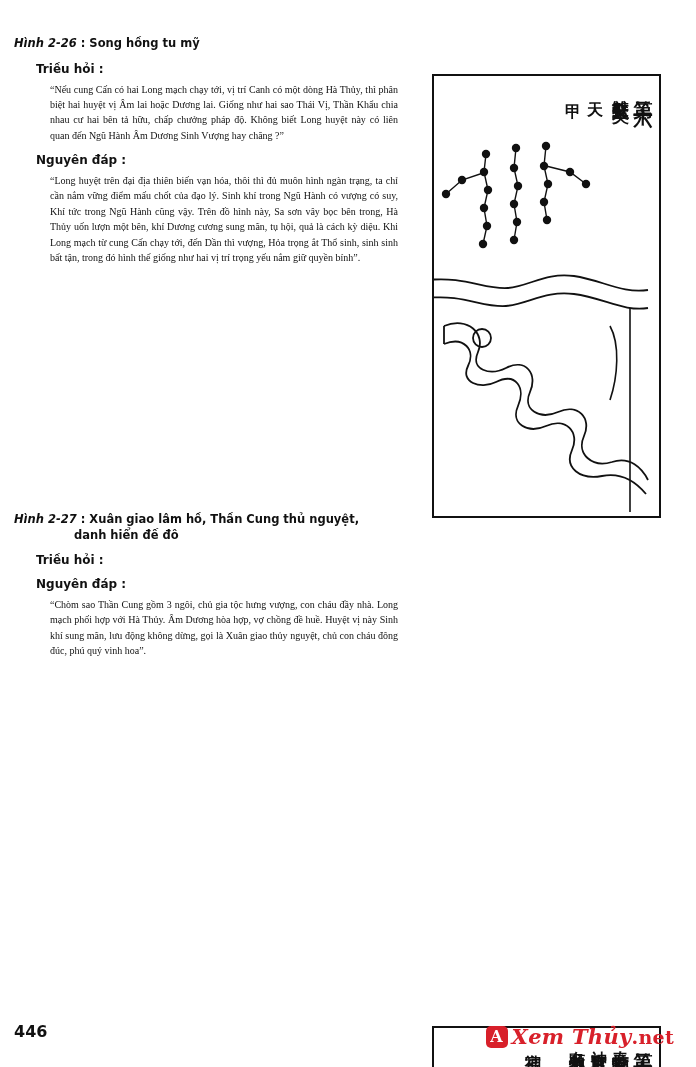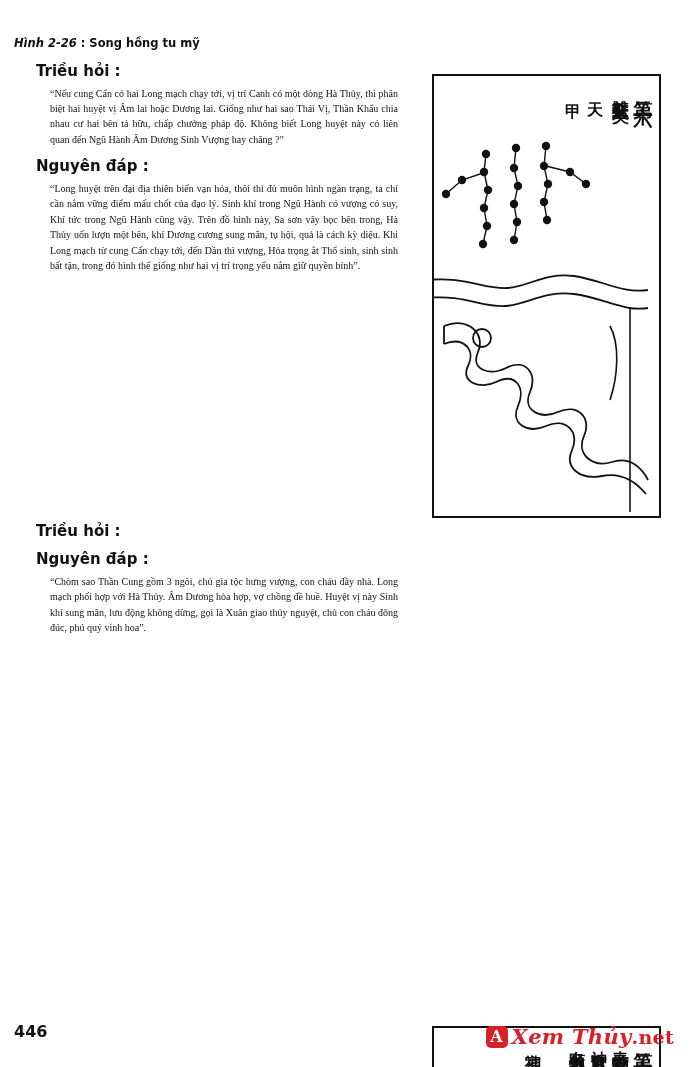--- a/index.html
+++ b/index.html
@@ -48,21 +48,21 @@
   }
 
   .text-col {
     position: relative;
     width: 400px;
     margin-left: 14px;
   }
 
   .qa-label {
     font-family: "DejaVu Sans", sans-serif;
-    font-size: 15px;
+    font-size: 12px;
     font-weight: 700;
     margin: 10px 0 6px 22px;
   }
   .qa-body {
     font-size: 10px;
     line-height: 1.54;
     margin: 0 0 4px 36px;
     text-align: justify;
     text-justify: inter-word;
     width: 348px;
@@ -230,20 +230,24 @@
 
       <div class="vtext" id="p26-title">第二十六</div>
       <div class="vtext" id="p26-sub">雙虹聚美</div>
       <div class="vtext" id="p26-left1">天</div>
       <div class="vtext" id="p26-left2">甲</div>
     </div>
   </div>
 
   <div class="section" id="section-227">
 
+    <div class="fig-caption">
+      <span class="num">Hình 2-27</span><span class="sep"> : </span><span class="ttl">Xuân giao lâm hồ, Thần Cung thủ nguyệt,</span>
+      <span class="line2 ttl">danh hiển đế đô</span>
+    </div>
 
     <div class="text-col">
       <div class="qa-label">Triều hỏi :</div>
       <div class="qa-label">Nguyên đáp :</div>
       <p class="qa-body">“Chòm sao Thần Cung gồm 3 ngôi, chủ gia tộc hưng vượng, con cháu đầy nhà. Long mạch phối hợp với Hà Thủy. Âm Dương hòa hợp, vợ chồng đề huề. Huyệt vị này Sinh khí sung mãn, lưu động không dừng, gọi là Xuân giao thủy nguyệt, chủ con cháu đông đúc, phú quý vinh hoa”.</p>
     </div>
 
     <div class="panel" id="panel-227">
       <svg width="221" height="420" viewBox="0 0 221 420">
 

